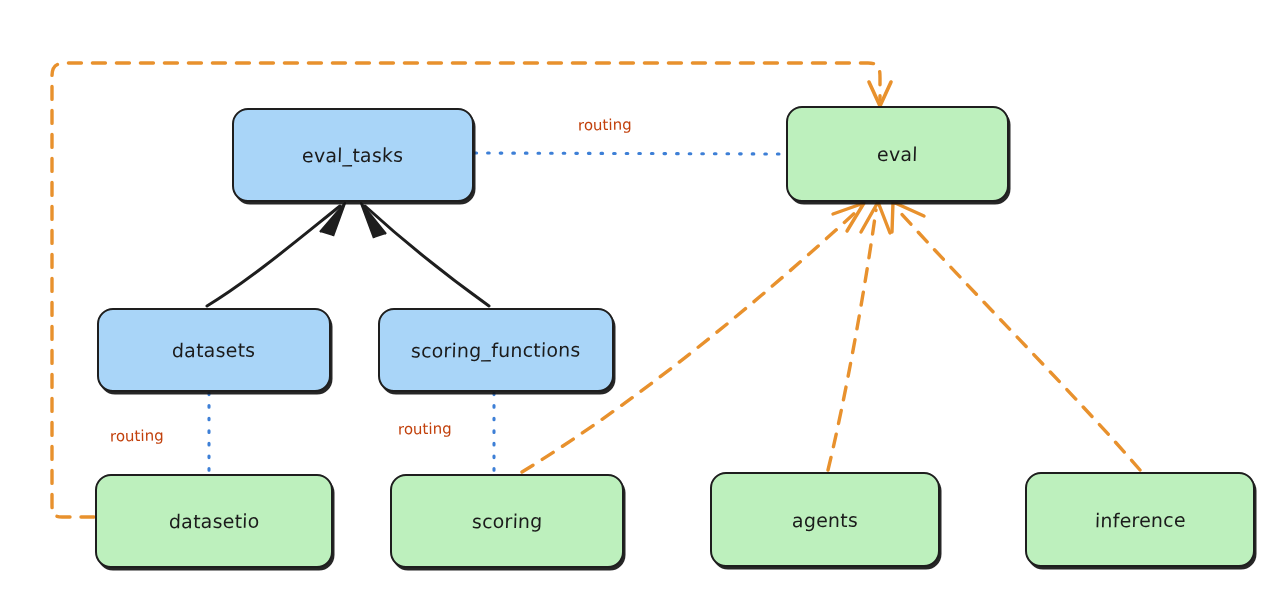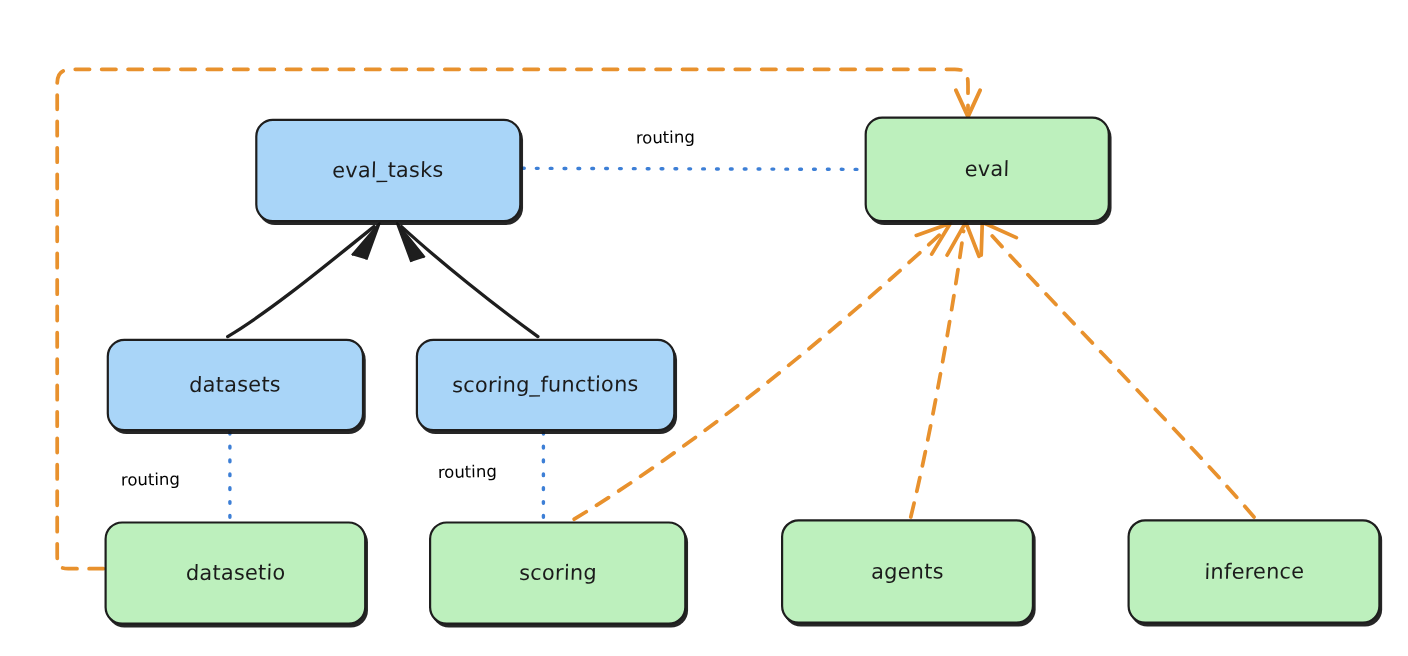--- a/index.html
+++ b/index.html
@@ -45,21 +45,21 @@
   .node.prov { background: #bdf0bd; }
   .node-label {
     display: block;
     transform: skewX(-2deg) rotate(-0.35deg);
     white-space: nowrap;
   }
   .edge-label {
     position: absolute;
     font-family: "DejaVu Sans", sans-serif;
     font-size: 15px;
-    color: #000000;
+    color: #c2410c;
     white-space: nowrap;
     transform: rotate(-1deg);
     z-index: 4;
   }
 </style>
 </head>
 <body>
 
 <div id="canvas">
 

